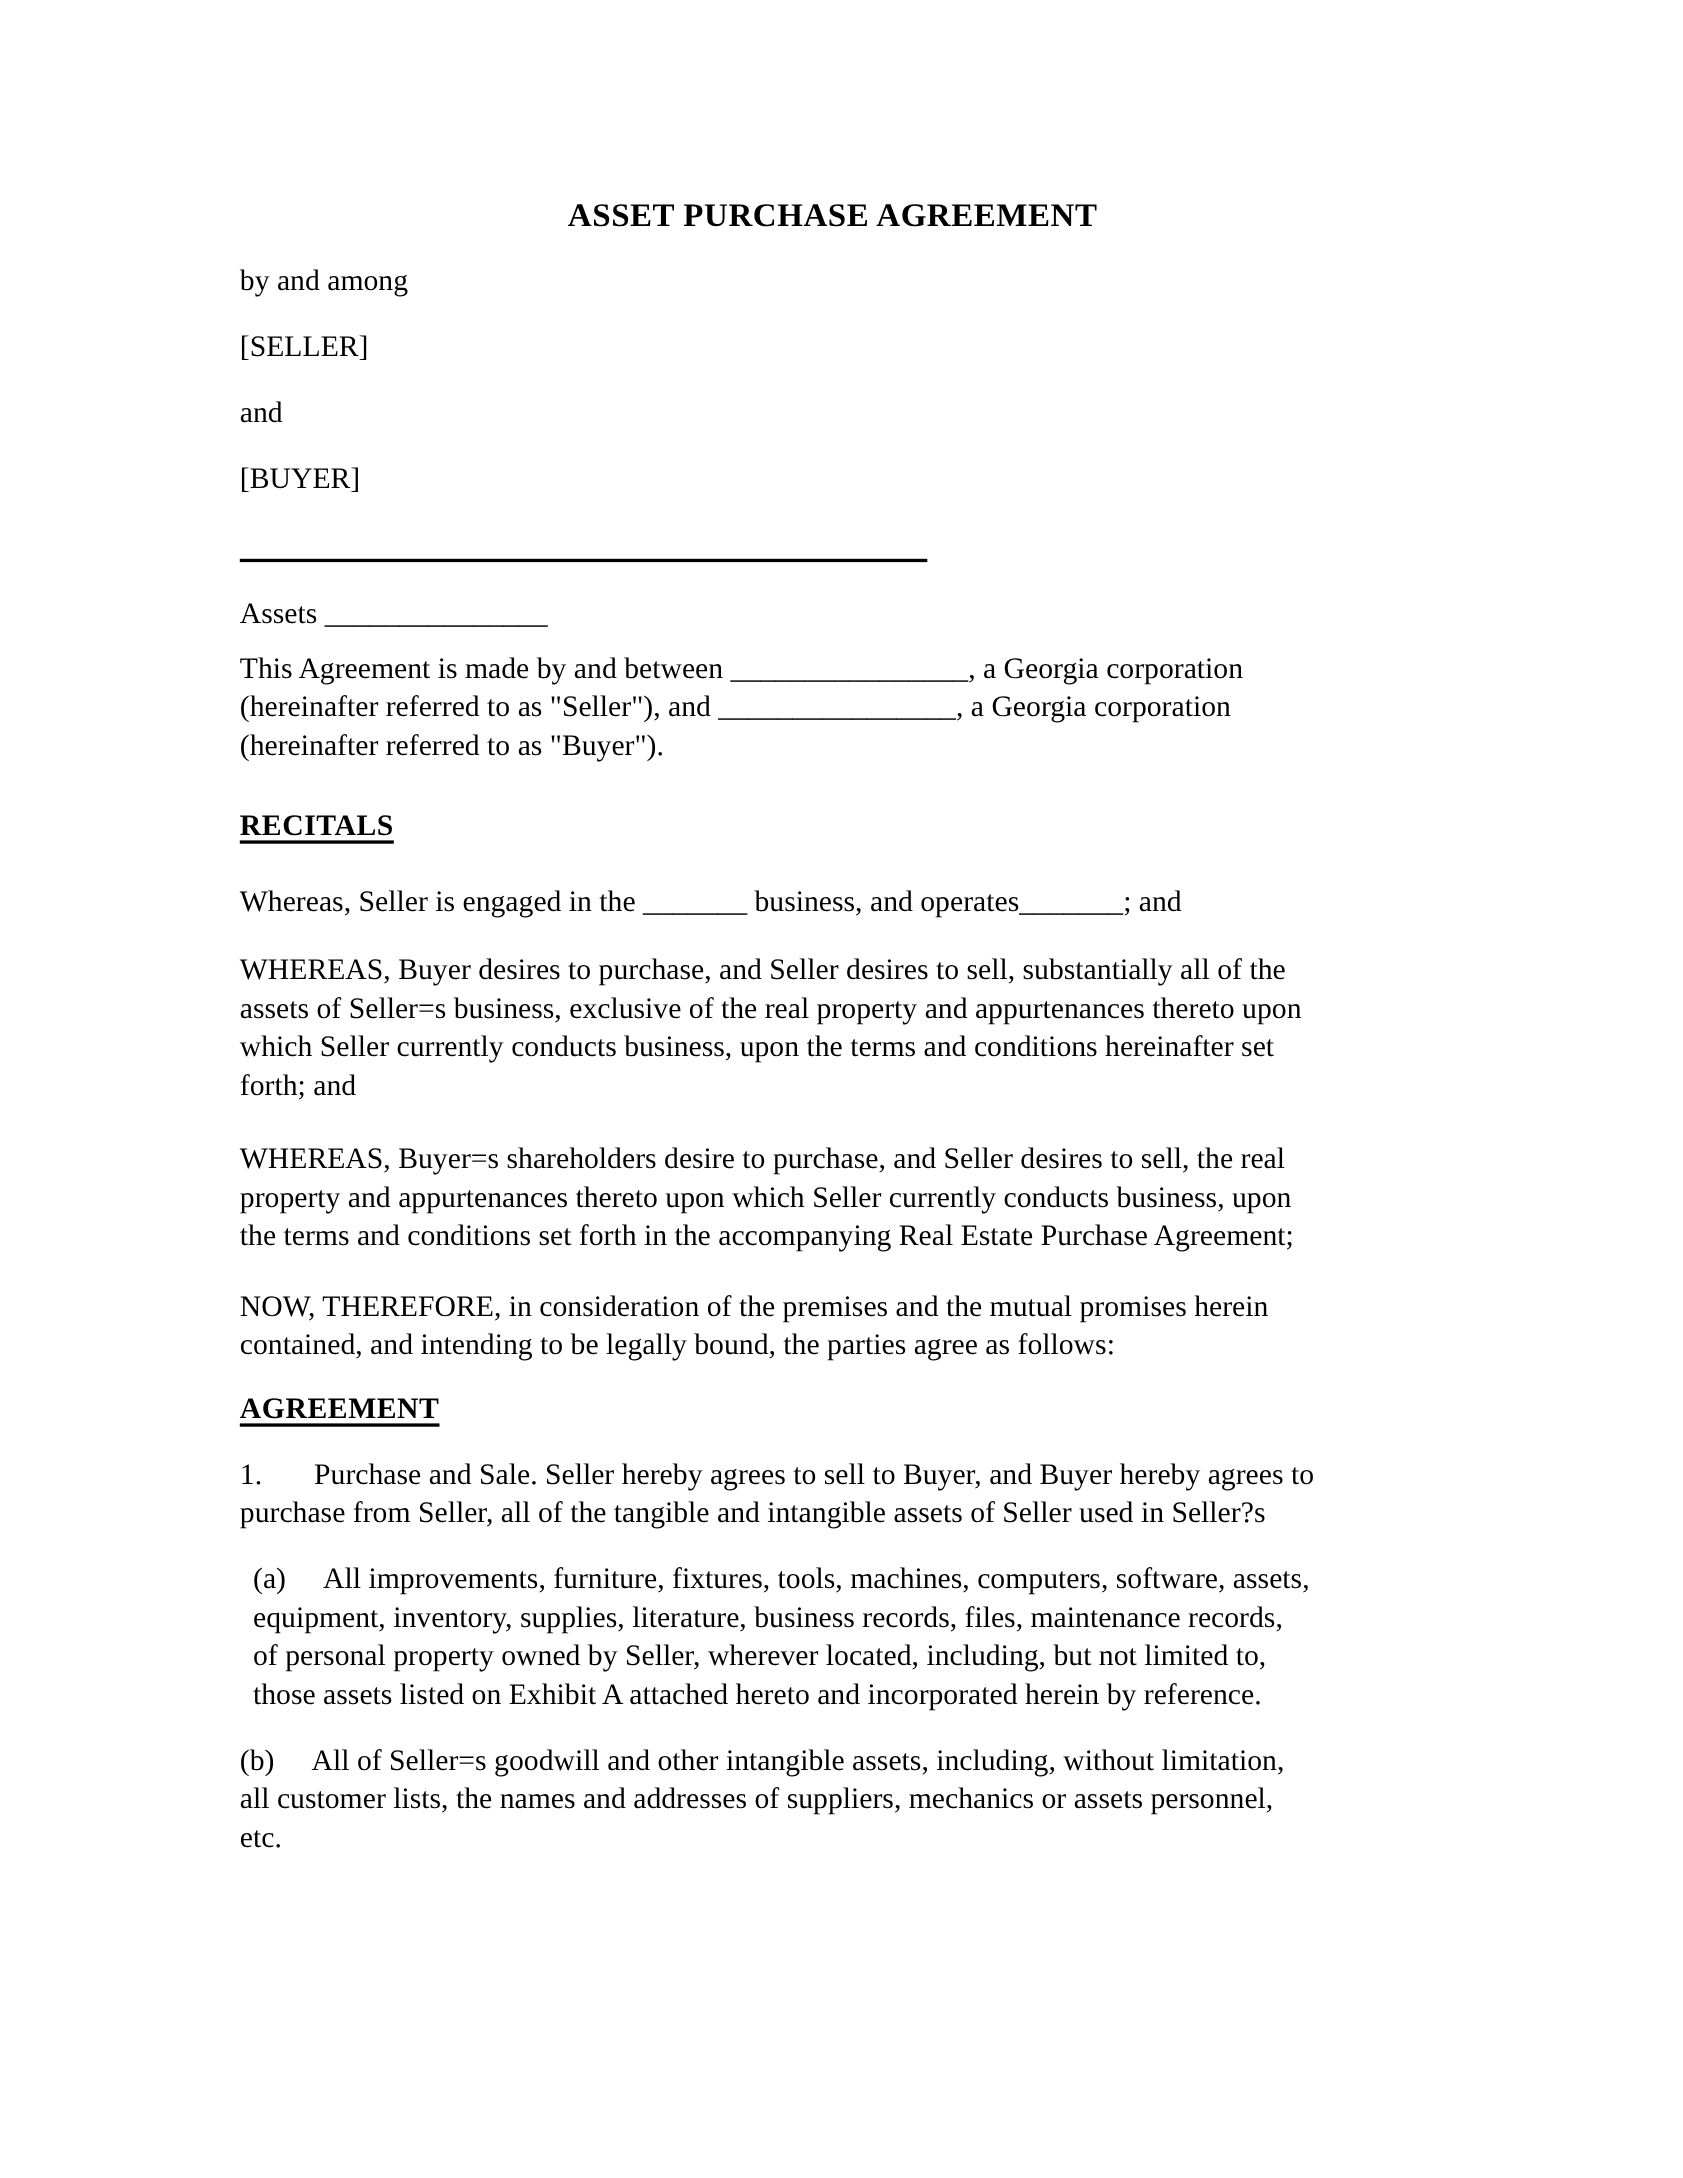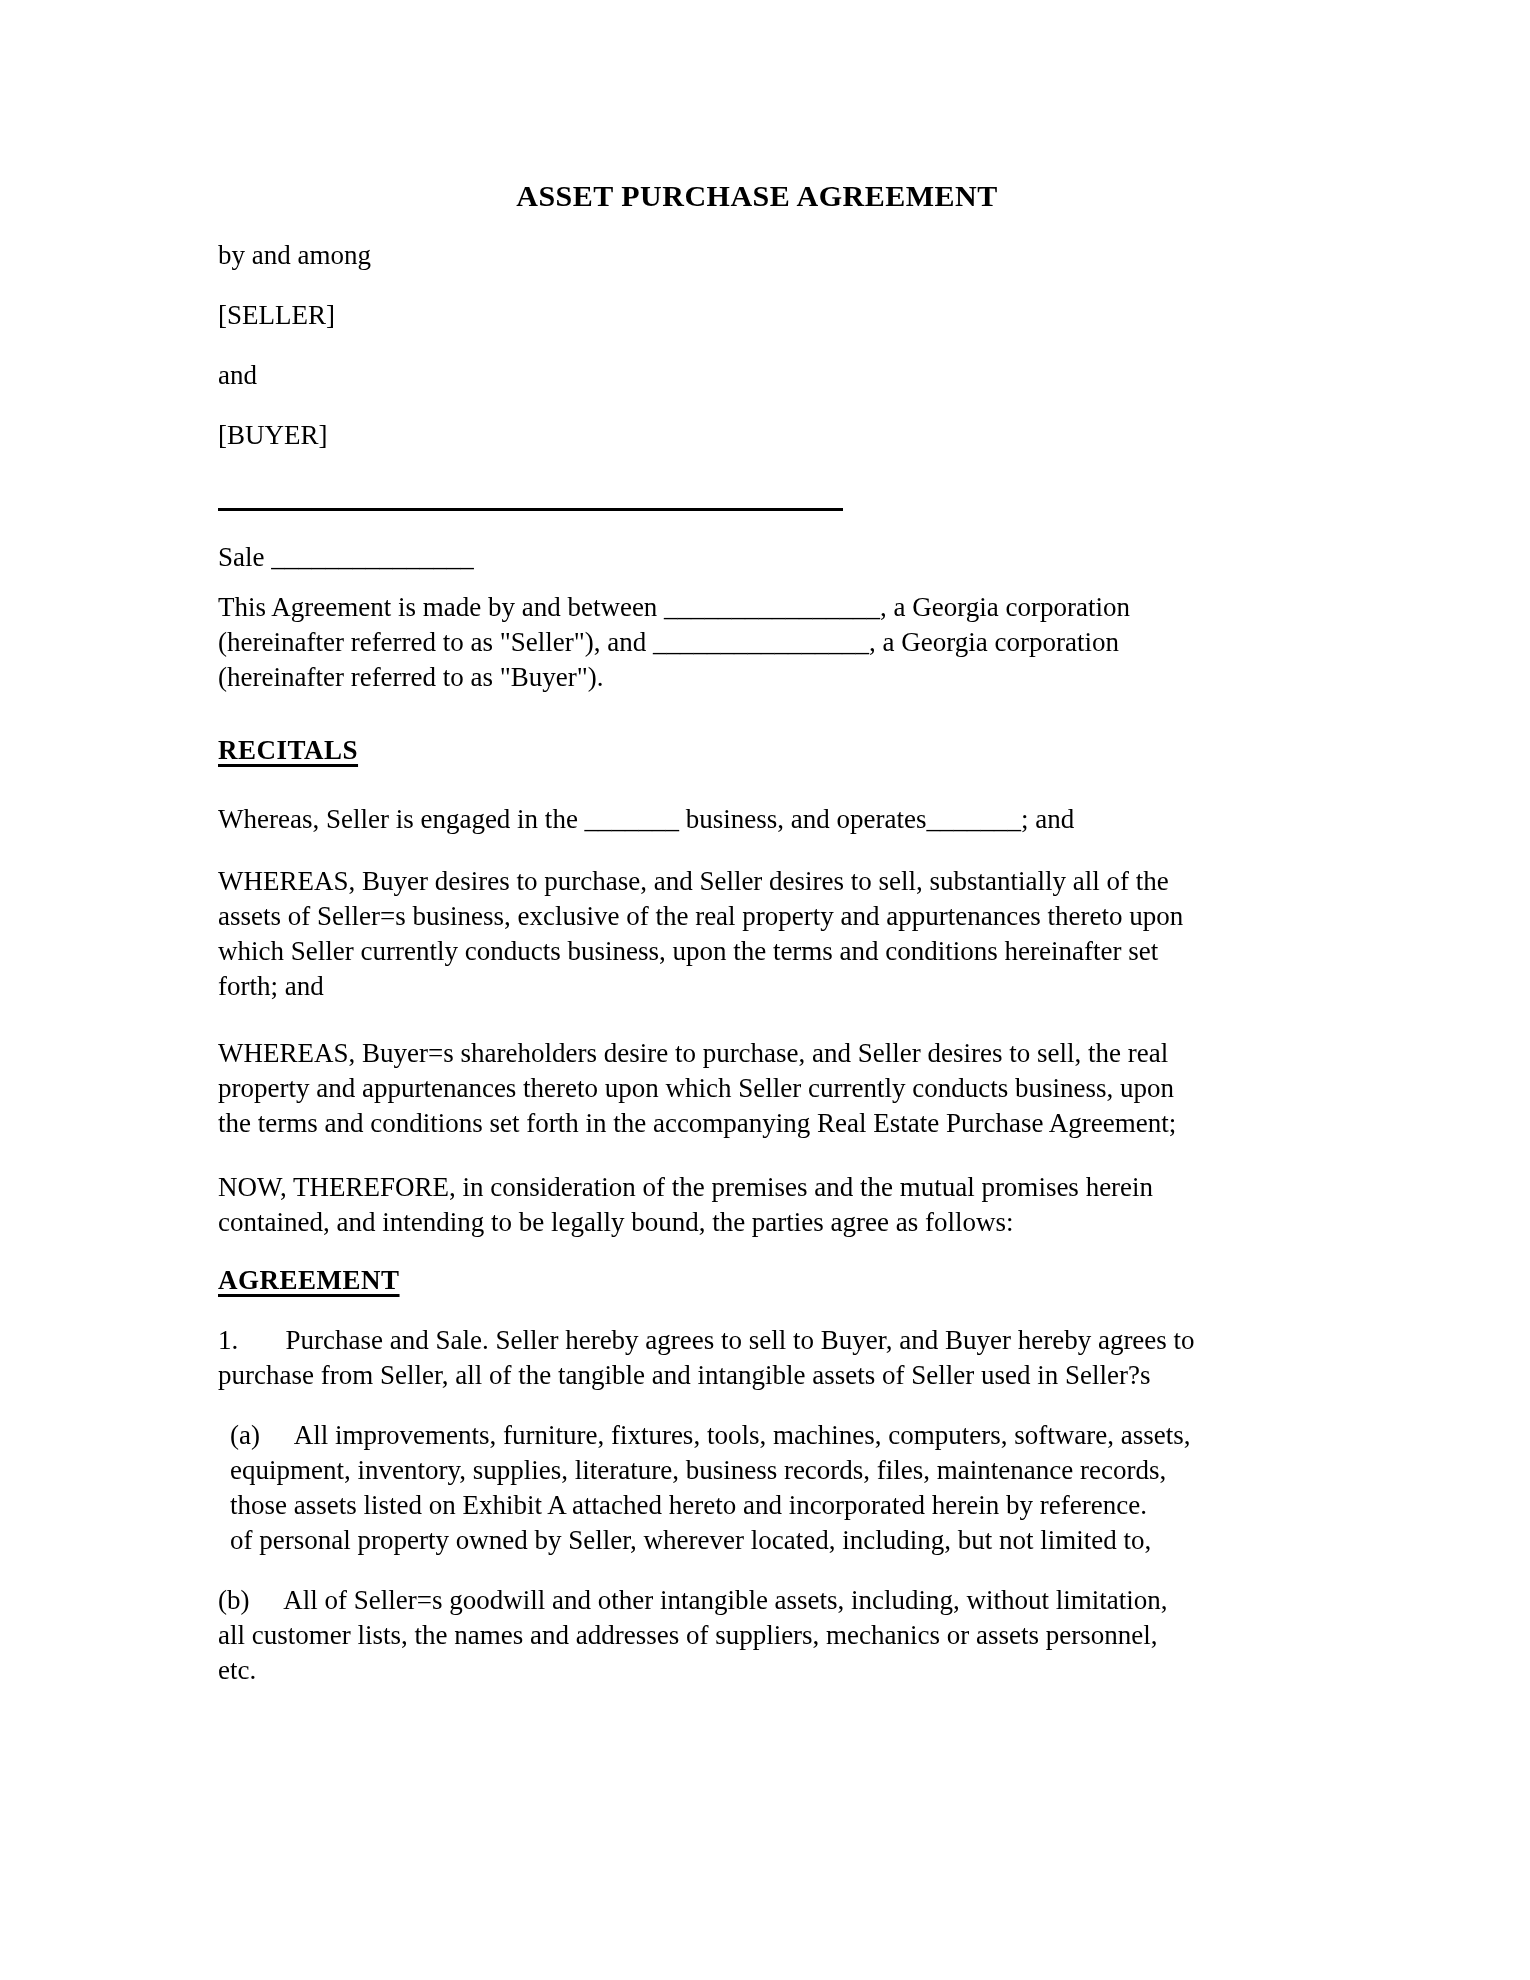--- a/index.html
+++ b/index.html
@@ -76,21 +76,21 @@
 
     <div class="title">ASSET PURCHASE AGREEMENT</div>
 
     <div class="pline">by and among</div>
     <div class="pline">[SELLER]</div>
     <div class="pline">and</div>
     <div class="pline">[BUYER]</div>
 
     <div class="rule"></div>
 
-    <div class="line dated">Sale _______________</div>
+    <div class="line dated">Assets _______________</div>
 
     <div class="para p-made">
       <div class="line">This Agreement is made by and between ________________, a Georgia corporation</div>
       <div class="line">(hereinafter referred to as "Seller"), and ________________, a Georgia corporation</div>
       <div class="line">(hereinafter referred to as "Buyer").</div>
     </div>
 
     <div class="heading h-recitals">RECITALS</div>
 
     <div class="para p-whereas-intro">
@@ -118,22 +118,22 @@
     <div class="heading h-agreement">AGREEMENT</div>
 
     <div class="para p-sale">
       <div class="line">1.&nbsp;&nbsp;&nbsp;&nbsp;&nbsp;&nbsp;&nbsp;Purchase and Sale. Seller hereby agrees to sell to Buyer, and Buyer hereby agrees to</div>
       <div class="line">purchase from Seller, all of the tangible and intangible assets of Seller used in Seller?s</div>
     </div>
 
     <div class="para p-item-a">
       <div class="line">(a)&nbsp;&nbsp;&nbsp;&nbsp;&nbsp;All improvements, furniture, fixtures, tools, machines, computers, software, assets,</div>
       <div class="line">equipment, inventory, supplies, literature, business records, files, maintenance records,</div>
+      <div class="line">of personal property owned by Seller, wherever located, including, but not limited to,</div>
       <div class="line">those assets listed on Exhibit A attached hereto and incorporated herein by reference.</div>
-      <div class="line">of personal property owned by Seller, wherever located, including, but not limited to,</div>
     </div>
 
     <div class="para p-item-b">
       <div class="line">(b)&nbsp;&nbsp;&nbsp;&nbsp;&nbsp;All of Seller=s goodwill and other intangible assets, including, without limitation,</div>
       <div class="line">all customer lists, the names and addresses of suppliers, mechanics or assets personnel,</div>
       <div class="line">etc.</div>
     </div>
 
   </div>
 </div>

